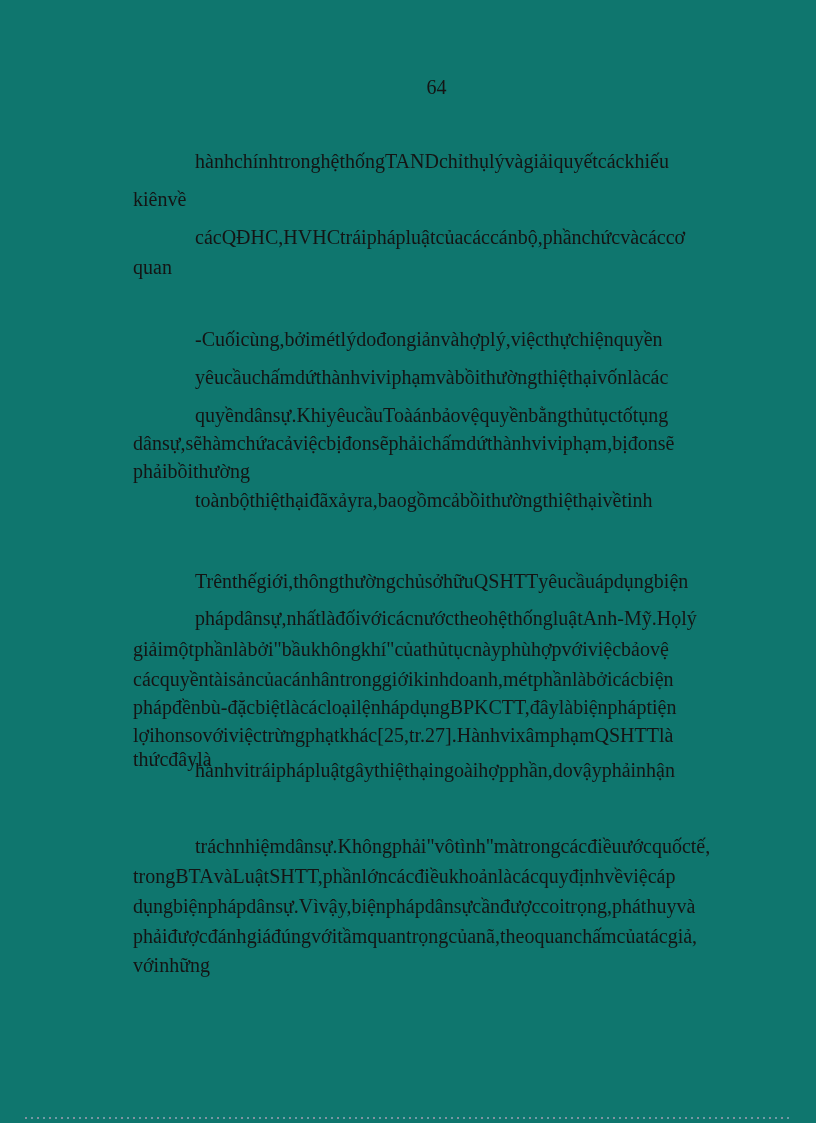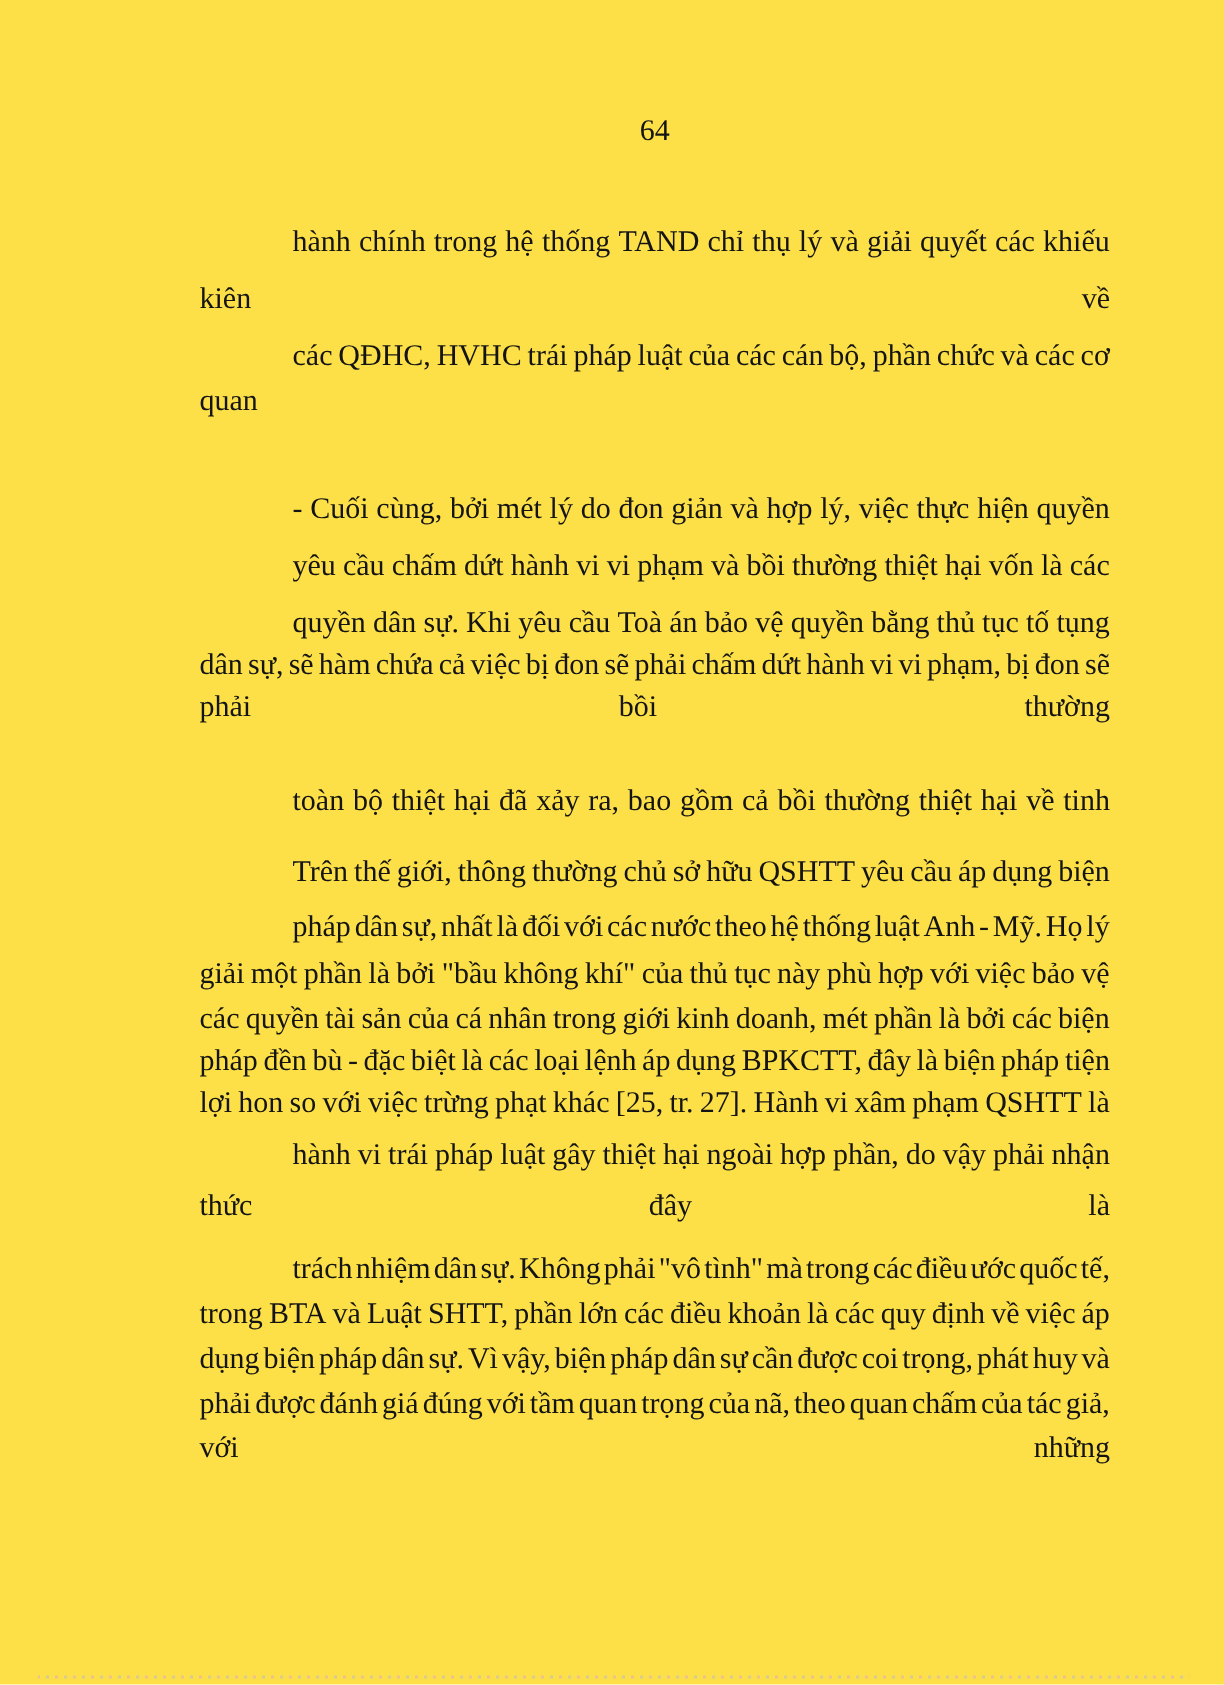--- a/index.html
+++ b/index.html
@@ -4,21 +4,21 @@
 <style>
   html, body {
     margin: 0;
     padding: 0;
     background: #ffffff;
   }
   .page {
     position: relative;
     width: 816px;
     height: 1123px;
-    background: #fde047;
+    background: #0f766e;
     font-family: "Liberation Serif", "DejaVu Serif", serif;
     font-size: 20px;
     color: #141414;
     overflow: hidden;
   }
   .pagenum {
     position: absolute;
     top: 76px;
     left: 133px;
     width: 607px;
@@ -31,21 +31,21 @@
     white-space: pre;
     line-height: 26px;
   }
   .ind {
     left: 195px;
     width: 545px;
   }
   
   .just {
     display: flex;
-    justify-content: space-between;
+    justify-content: flex-start;
     white-space: normal;
   }
   .artifact {
     position: absolute;
     top: 1117px;
     left: 25px;
     width: 768px;
     height: 2px;
     opacity: 0.55;
     background-image: repeating-linear-gradient(90deg,
@@ -174,21 +174,21 @@
       <span>phạm,</span>
       <span>bị</span>
       <span>đon</span>
       <span>sẽ</span>
     </div>
   <div class="line just" style="top:458px">
       <span>phải</span>
       <span>bồi</span>
       <span>thường</span>
     </div>
-  <div class="line ind just" style="top:521px">
+  <div class="line ind just" style="top:487px">
       <span>toàn</span>
       <span>bộ</span>
       <span>thiệt</span>
       <span>hại</span>
       <span>đã</span>
       <span>xảy</span>
       <span>ra,</span>
       <span>bao</span>
       <span>gồm</span>
       <span>cả</span>
@@ -323,21 +323,21 @@
       <span>thiệt</span>
       <span>hại</span>
       <span>ngoài</span>
       <span>hợp</span>
       <span>phần,</span>
       <span>do</span>
       <span>vậy</span>
       <span>phải</span>
       <span>nhận</span>
     </div>
-  <div class="line just" style="top:791px">
+  <div class="line just" style="top:746px">
       <span>thức</span>
       <span>đây</span>
       <span>là</span>
     </div>
   <div class="line ind just" style="top:833px">
       <span>trách</span>
       <span>nhiệm</span>
       <span>dân</span>
       <span>sự.</span>
       <span>Không</span>

